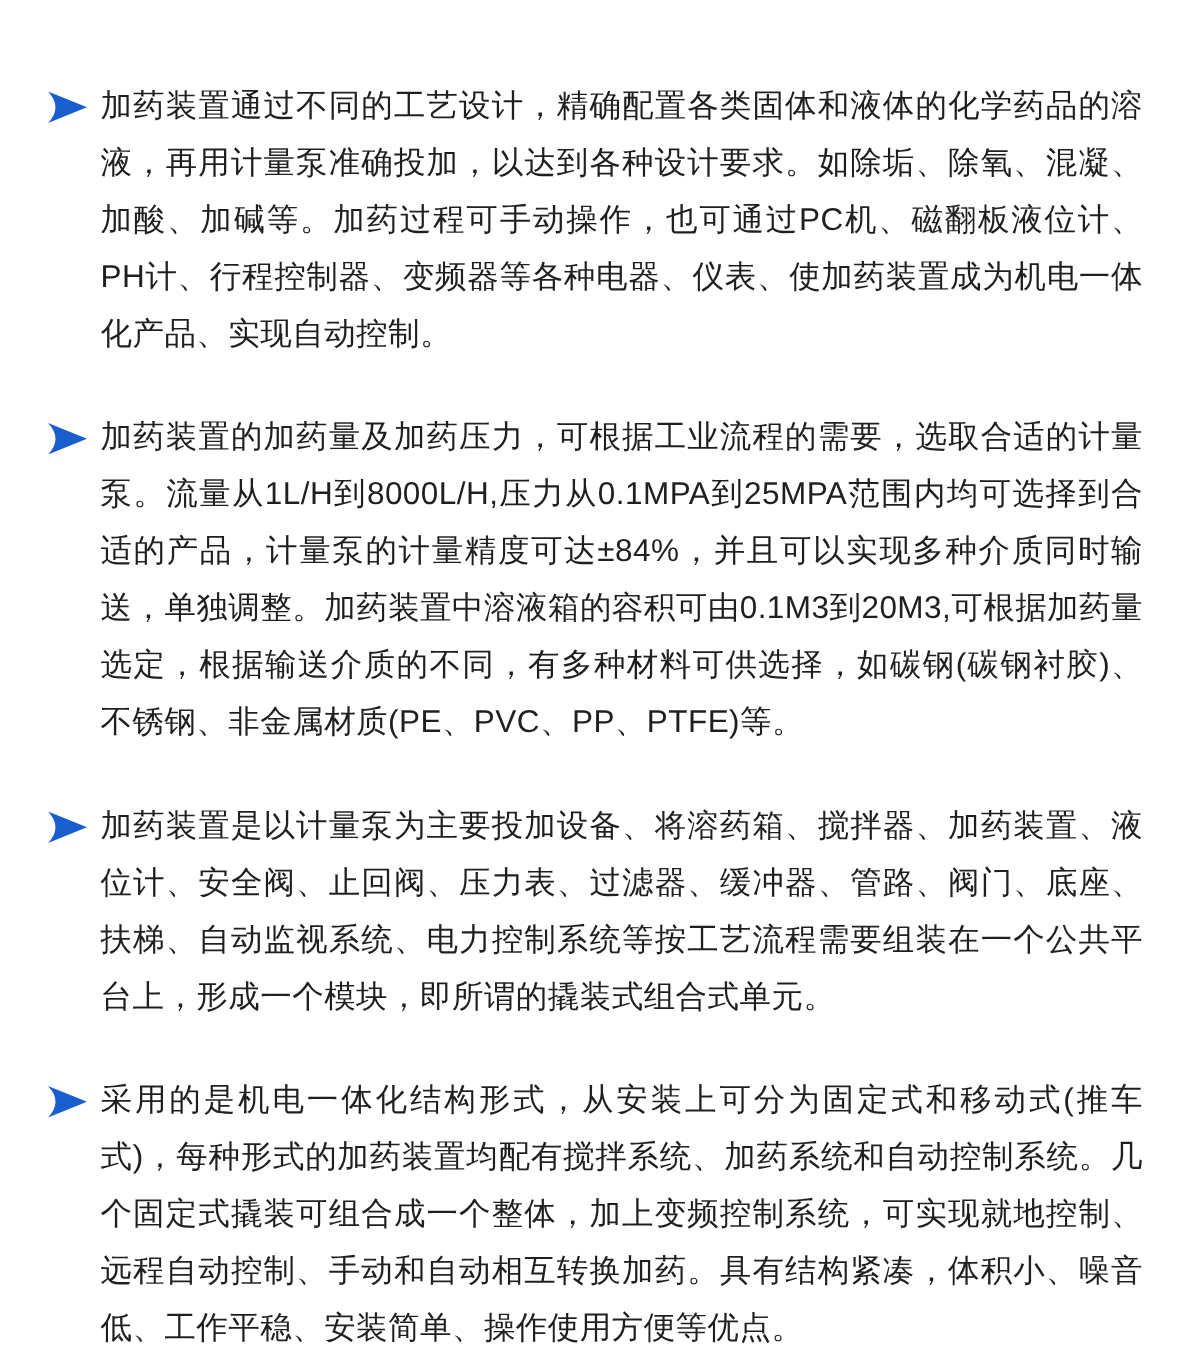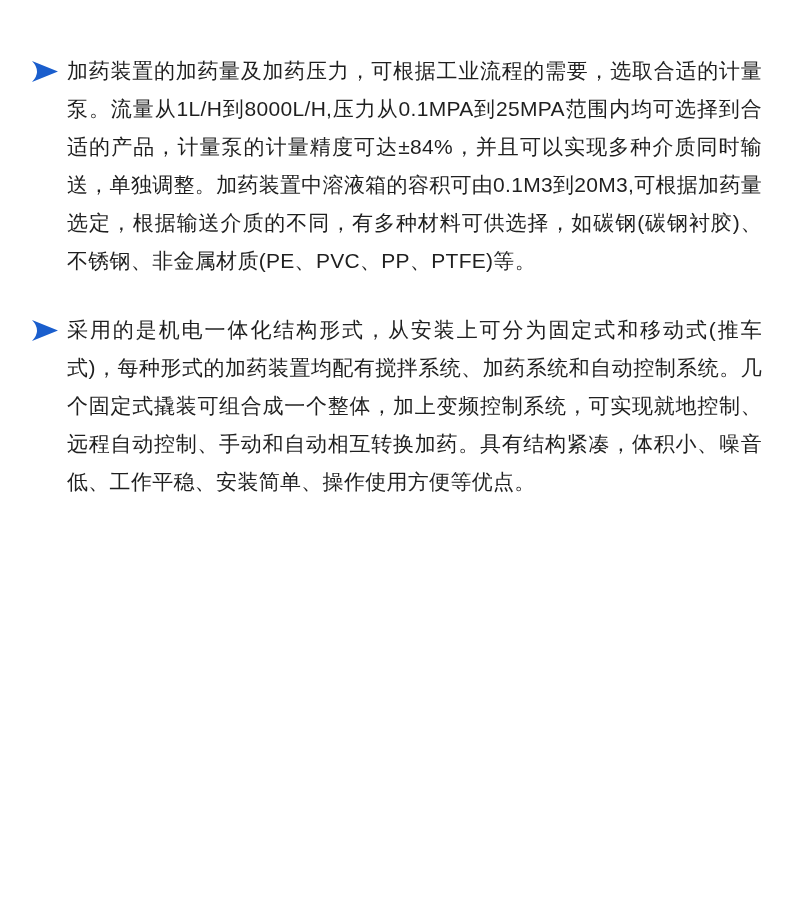--- a/index.html
+++ b/index.html
@@ -50,30 +50,46 @@
     text-align: justify;
     text-justify: inter-ideograph;
     letter-spacing: 0.3px;
   }
 </style>
 </head>
 <body>
 
 <div class="article">
 
+  <div class="para">
+    <span class="bullet">
+      <svg viewBox="0 0 26 21" xmlns="http://www.w3.org/2000/svg" aria-hidden="true">
+        <path d="M0,0 Q10,10.5 0,21 L26,10.5 Z"></path>
+      </svg>
+    </span>
+    <div class="para-text">加药装置通过不同的工艺设计，精确配置各类固体和液体的化学药品的溶液，再用计量泵准确投加，以达到各种设计要求。如除垢、除氧、混凝、加酸、加碱等。加药过程可手动操作，也可通过PC机、磁翻板液位计、PH计、行程控制器、变频器等各种电器、仪表、使加药装置成为机电一体化产品、实现自动控制。</div>
+  </div>
 
   <div class="para">
     <span class="bullet">
       <svg viewBox="0 0 26 21" xmlns="http://www.w3.org/2000/svg" aria-hidden="true">
         <path d="M0,0 Q10,10.5 0,21 L26,10.5 Z"></path>
       </svg>
     </span>
     <div class="para-text">加药装置的加药量及加药压力，可根据工业流程的需要，选取合适的计量泵。流量从1L/H到8000L/H,压力从0.1MPA到25MPA范围内均可选择到合适的产品，计量泵的计量精度可达±84%，并且可以实现多种介质同时输送，单独调整。加药装置中溶液箱的容积可由0.1M3到20M3,可根据加药量选定，根据输送介质的不同，有多种材料可供选择，如碳钢(碳钢衬胶)、不锈钢、非金属材质(PE、PVC、PP、PTFE)等。</div>
   </div>
 
+  <div class="para">
+    <span class="bullet">
+      <svg viewBox="0 0 26 21" xmlns="http://www.w3.org/2000/svg" aria-hidden="true">
+        <path d="M0,0 Q10,10.5 0,21 L26,10.5 Z"></path>
+      </svg>
+    </span>
+    <div class="para-text">加药装置是以计量泵为主要投加设备、将溶药箱、搅拌器、加药装置、液位计、安全阀、止回阀、压力表、过滤器、缓冲器、管路、阀门、底座、扶梯、自动监视系统、电力控制系统等按工艺流程需要组装在一个公共平台上，形成一个模块，即所谓的撬装式组合式单元。</div>
+  </div>
 
   <div class="para">
     <span class="bullet">
       <svg viewBox="0 0 26 21" xmlns="http://www.w3.org/2000/svg" aria-hidden="true">
         <path d="M0,0 Q10,10.5 0,21 L26,10.5 Z"></path>
       </svg>
     </span>
     <div class="para-text">采用的是机电一体化结构形式，从安装上可分为固定式和移动式(推车式)，每种形式的加药装置均配有搅拌系统、加药系统和自动控制系统。几个固定式撬装可组合成一个整体，加上变频控制系统，可实现就地控制、远程自动控制、手动和自动相互转换加药。具有结构紧凑，体积小、噪音低、工作平稳、安装简单、操作使用方便等优点。</div>
   </div>
 

